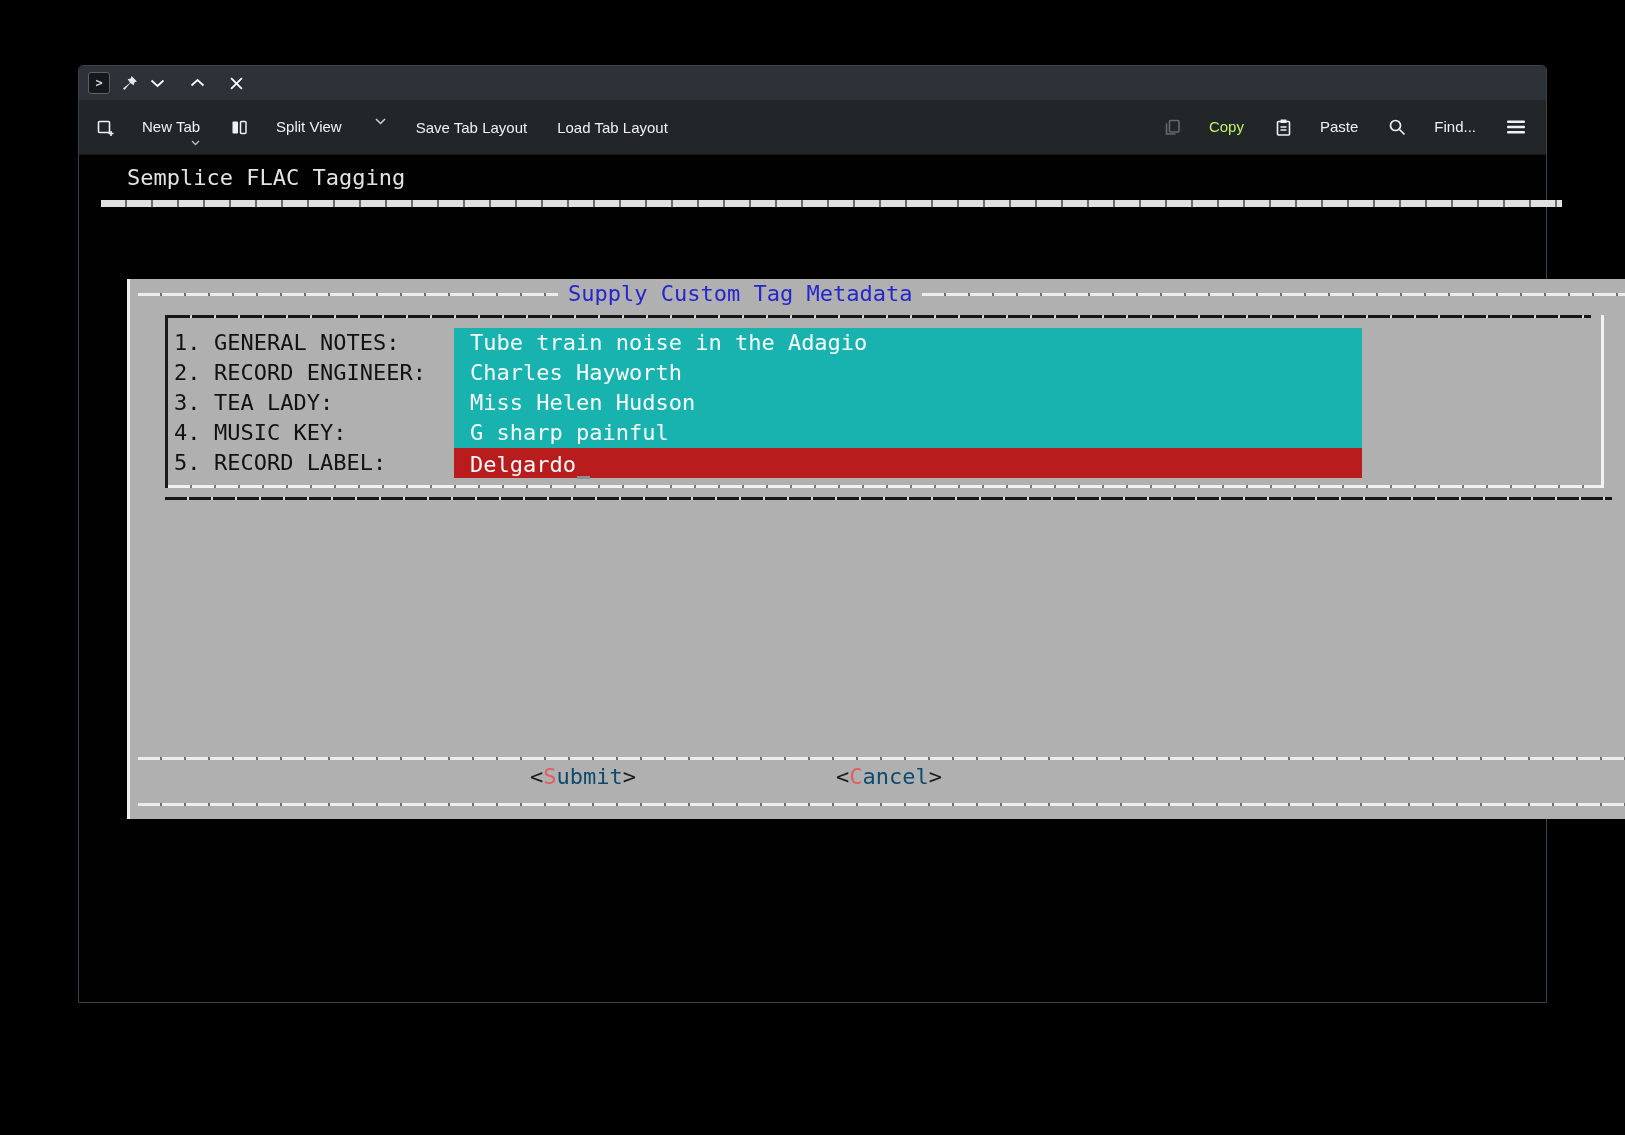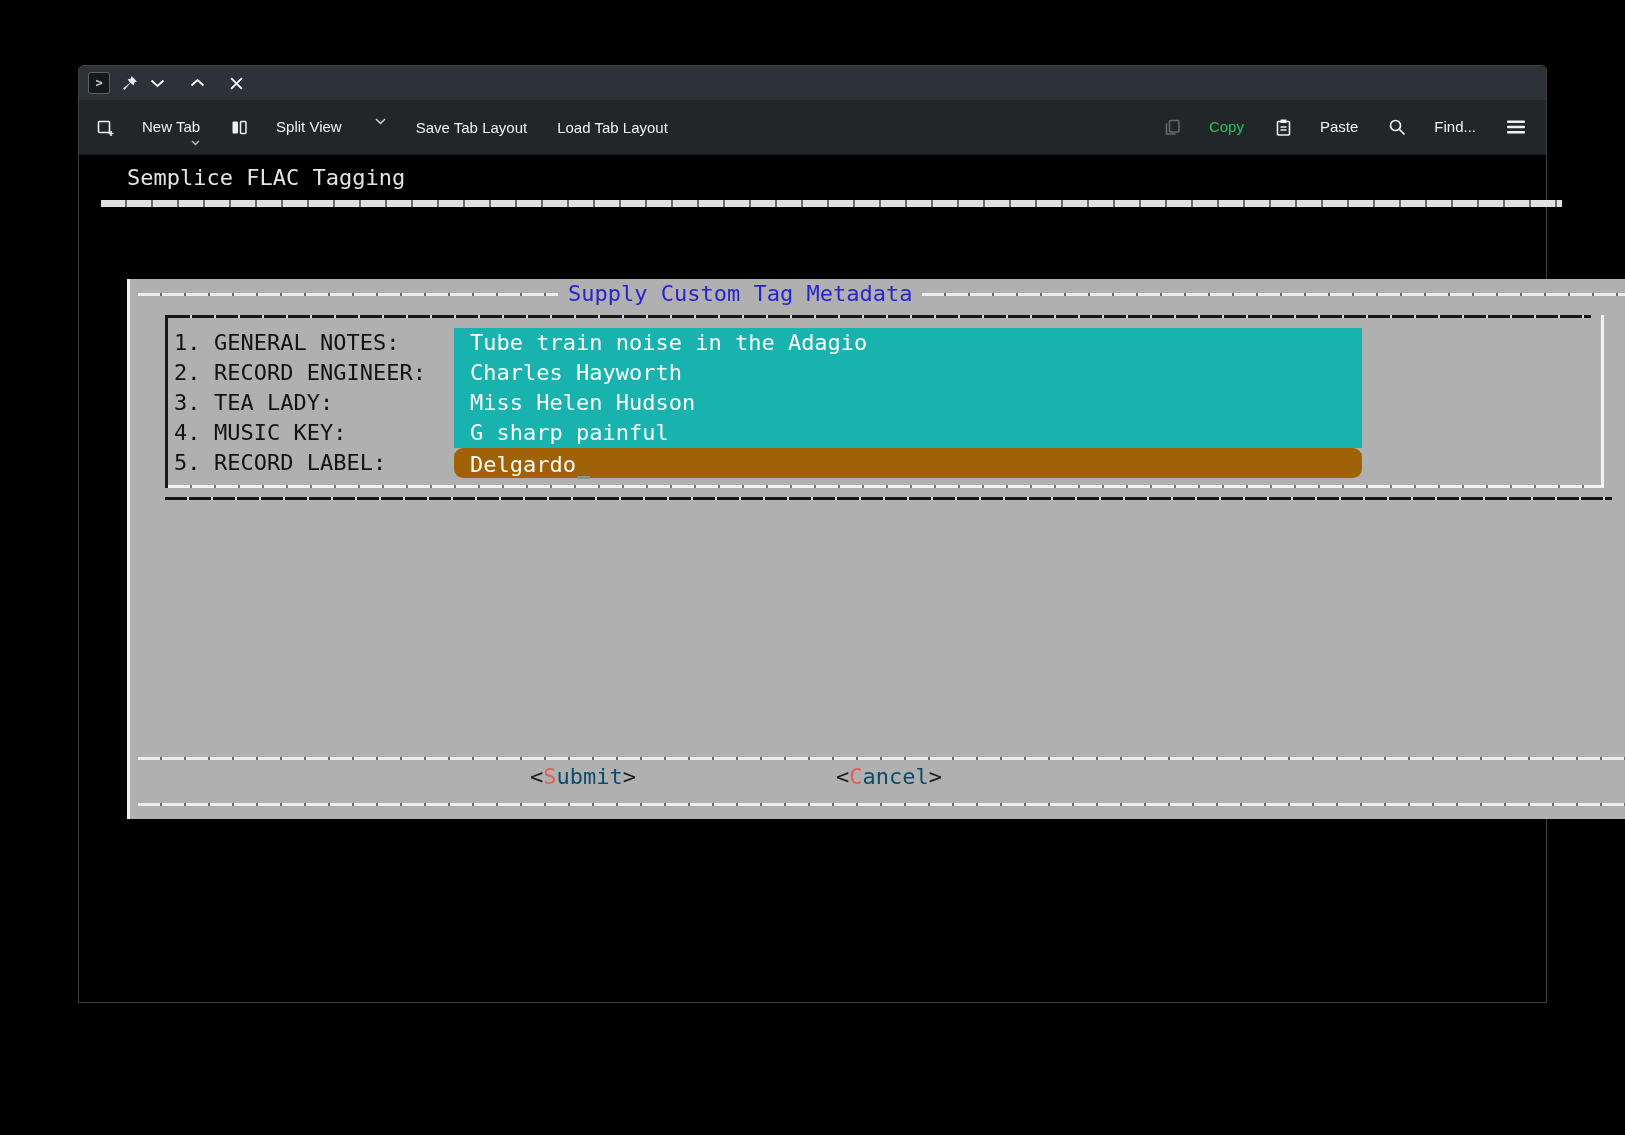--- a/index.html
+++ b/index.html
@@ -20,21 +20,21 @@
   .tb-title { flex:1; text-align:center; color:#fcfcfc; font-size:15px;
               white-space:nowrap; overflow:hidden; }
   .tb-controls { display:flex; gap:25px; align-items:center; margin-left:12px; }
   .tb-controls span { display:flex; cursor:default; }
 
   
   .toolbar { height:55px; background:#232629; display:flex; align-items:center;
              padding:0 20px 0 17px; gap:30px; border-bottom:1px solid #151719; flex:0 0 auto; }
   .tbtn { display:flex; align-items:flex-start; gap:27px; color:#eef1f2; font-size:15px;
           position:relative; white-space:nowrap; }
-  .tbtn.disabled { color:#22c55e; }
+  .tbtn.disabled { color:#bef264; }
   .tb-spacer { flex:1; }
   .nt-caret { position:absolute; bottom:-9px; right:0; }
 
   
   .terminal { flex:1; display:flex; background:#010101; min-height:0; }
   .term-content { flex:1; padding:8px 0 0 20px; color:#d9d9d9;
                   font:22px/30px "DejaVu Sans Mono", monospace; }
   .heading { color:#e3e3e3;margin-left:28px; }
   .dline { height:7px; margin:7px 80px 0 2px;
            background:repeating-linear-gradient(90deg,#e0e0e0 0 24px,#6e6e6e 24px 26px); }
@@ -62,21 +62,21 @@
              border-left:3px solid #1a1a1a; border-right:3px solid #f2f2f2; flex:0 0 auto; }
   .dlg-box::before { content:""; position:absolute; top:0; left:0; right:10px; height:3px;
            background:repeating-linear-gradient(90deg,#161616 0 22px,rgba(255,255,255,.45) 22px 24px); }
   .dlg-box::after { content:""; position:absolute; bottom:0; left:0; right:0; height:3px;
            background:repeating-linear-gradient(90deg,#f2f2f2 0 22px,rgba(40,40,40,.4) 22px 24px); }
   .frow { display:flex; height:30px; align-items:center; }
   .fidx { width:40px; }
   .flabel { width:240px; }
   .ffield { width:908px; height:30px; line-height:30px; padding-left:16px;
             background:#18b3ae; color:#fbfbfb; white-space:nowrap; }
-  .frow.active .ffield { background:#a16207;border-radius:9px; }
+  .frow.active .ffield { background:#b91c1c; }
   .cursor { display:inline-block; width:13px; height:24px; margin-left:1px;
             border-bottom:3px solid #8f8f8f; transform:translateY(7px); }
   .under-box { margin:9px 24px 0 35px; flex:0 0 auto; }
 
   .dlg-spacer { flex:1; }
   .dlg-sep { margin:0 8px; flex:0 0 auto; }
   .dlg-buttons { height:34px; display:flex; align-items:center; padding-left:400px;
                  gap:200px; flex:0 0 auto; }
   .tui-btn { white-space:nowrap; cursor:default; }
   .tui-btn .bk { color:#1b1b1b; }

